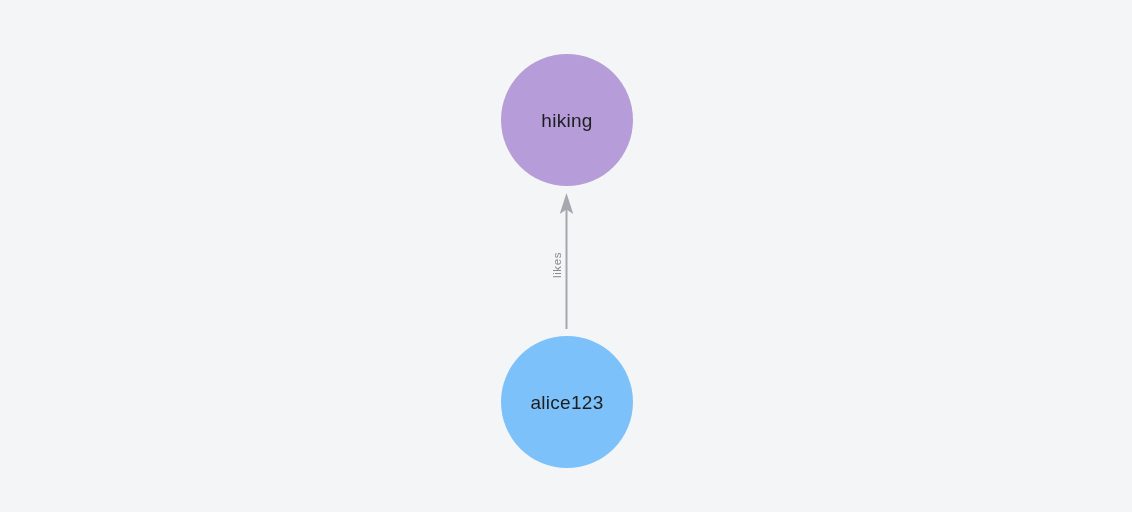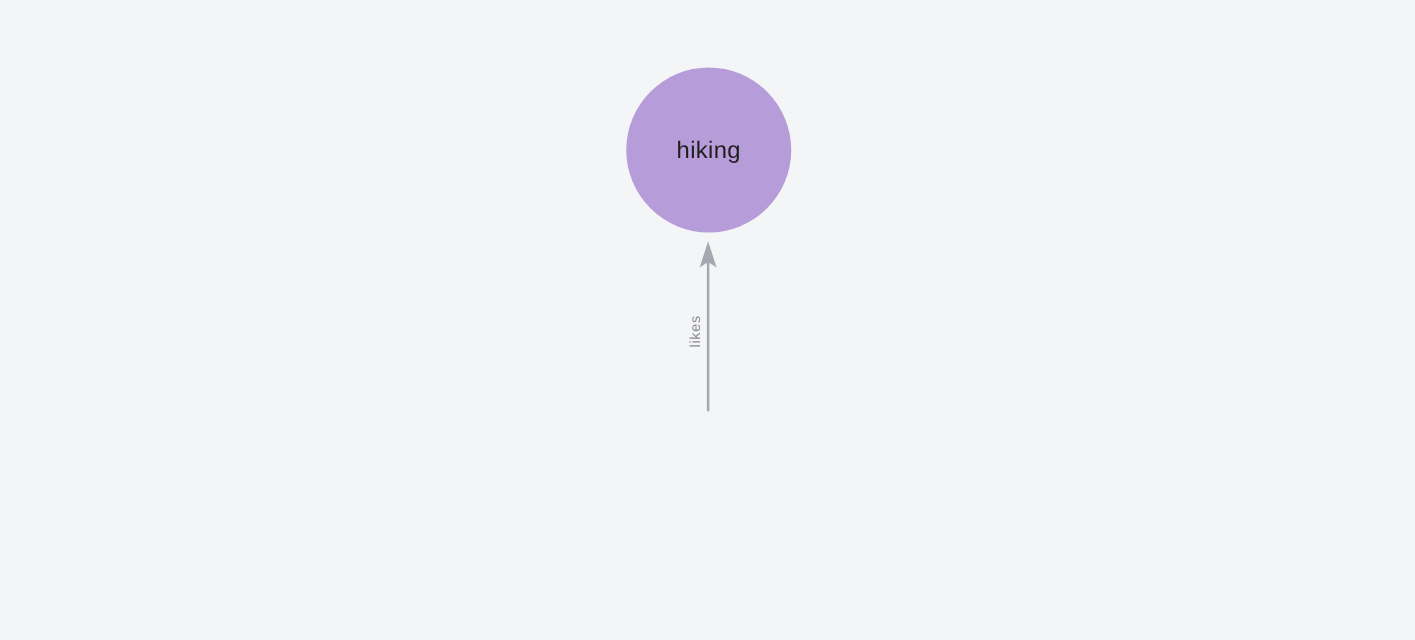--- a/index.html
+++ b/index.html
@@ -73,14 +73,17 @@
     <line class="edge-line" x1="566.5" y1="329" x2="566.5" y2="209" style="stroke: rgb(165, 168, 175);"></line>
     <polygon class="edge-arrowhead" points="566.5,193 559.7,214 566.5,209.5 573.3,214" style="fill: rgb(165, 168, 175);"></polygon>
   </svg>
 
   <div class="edge-label" style="color: rgb(139, 139, 142);">likes</div>
 
   <div class="node node-hiking" style="background-color: rgb(182, 156, 216); color: rgb(30, 30, 30);">
     <span class="node-label">hiking</span>
   </div>
 
+  <div class="node node-alice123" style="background-color: rgb(124, 193, 250); color: rgb(30, 30, 30);">
+    <span class="node-label">alice123</span>
+  </div>
 
 </div>
 
 </body></html>

